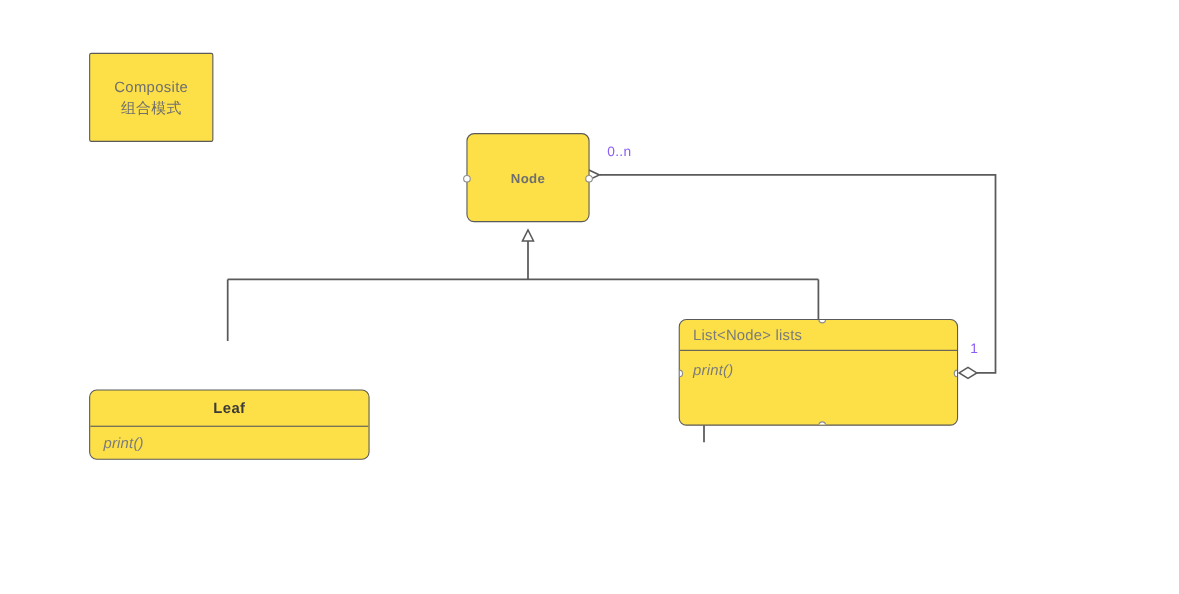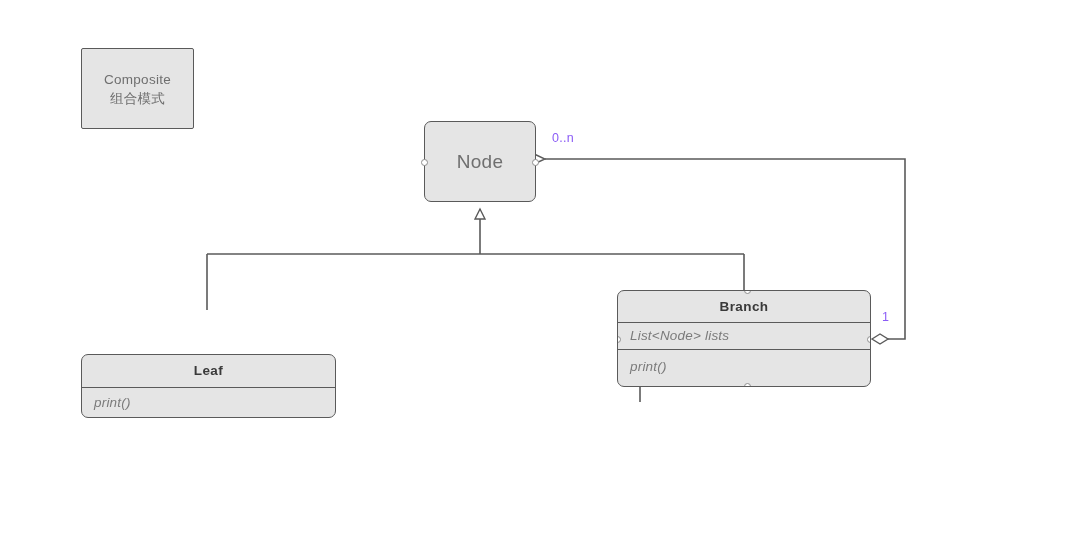--- a/index.html
+++ b/index.html
@@ -22,21 +22,21 @@
     left: 0;
     top: 0;
     width: 1072px;
     height: 540px;
   }
 
   
   .box {
     position: absolute;
     box-sizing: border-box;
-    background: #e5e5e5;
+    background: #fde047;
     border: 1.6px solid #5a5a5a;
     border-radius: 7px;
   }
 
   
   #legend-box {
     left: 81px;
     top: 48px;
     width: 113px;
     height: 81px;
@@ -59,22 +59,23 @@
     left: 424px;
     top: 121px;
     width: 112px;
     height: 81px;
     display: flex;
     align-items: center;
     justify-content: center;
   }
   #node-box .cls-title-plain {
     color: #6f6f6f;
-    font-size: 19px;
+    font-size: 12px;
     letter-spacing: 0.3px;
+    font-weight: bold;
   }
 
   
   .uml {
     display: flex;
     flex-direction: column;
     overflow: hidden;
   }
   .compartment {
     box-sizing: border-box;
@@ -187,21 +188,20 @@
   </div>
 
   <div class="box uml" id="leaf-box">
     <div class="compartment cls-title">Leaf</div>
     <div class="compartment cls-rows">
       <div class="cls-row">print()</div>
     </div>
   </div>
 
   <div class="box uml" id="branch-box">
-    <div class="compartment cls-title">Branch</div>
 
     <div class="compartment cls-rows cls-attrs">
       <div class="cls-row">List&lt;Node&gt; lists</div>
     </div>
 
     <div class="compartment cls-rows cls-methods">
       <div class="cls-row">print()</div>
     </div>
 
     <span class="handle" style="left:126px; top:-4px;"></span>

